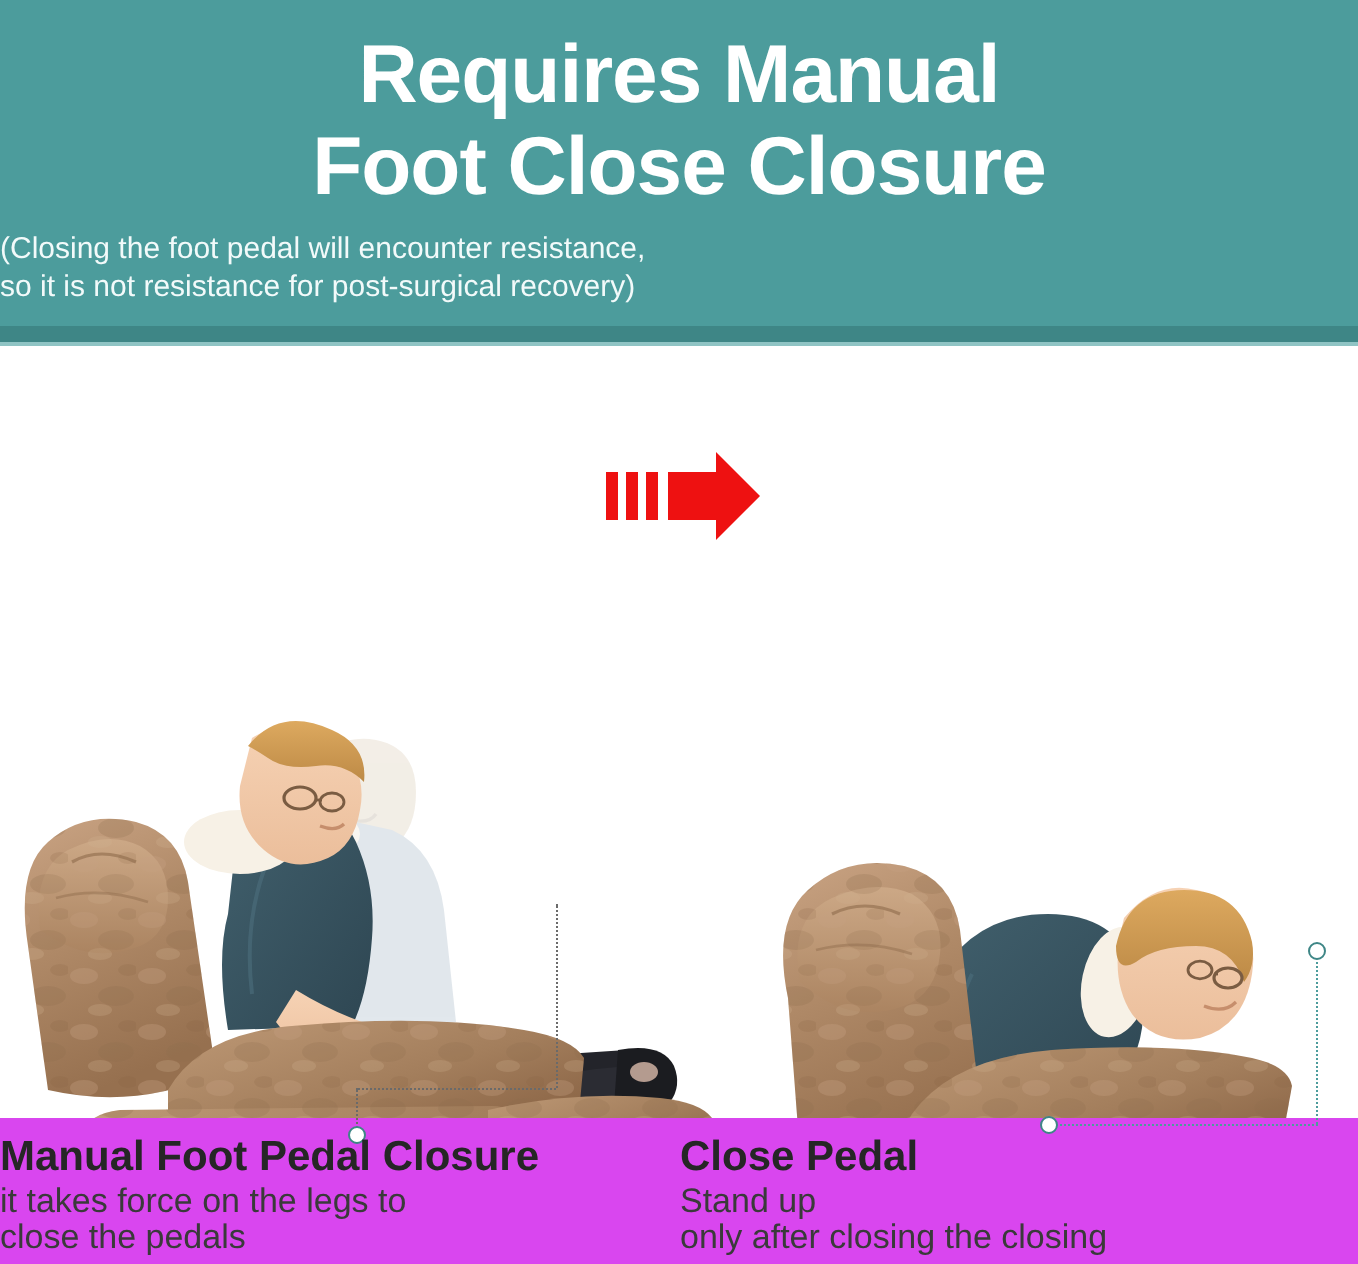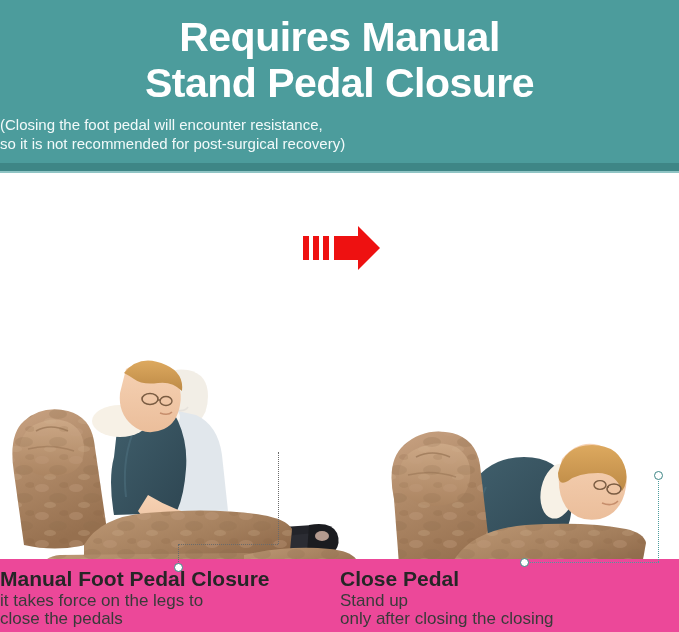--- a/index.html
+++ b/index.html
@@ -1,17 +1,17 @@
 <!DOCTYPE html>
 <html><head>
 <meta charset="utf-8">
 <style>
   html,body{margin:0;padding:0;background:#fff;}
   body{width:679px;height:632px;overflow:hidden;font-family:"Liberation Sans",sans-serif;}
-  #page{position:relative;width:679px;height:632px;background:#ec4899;overflow:hidden;}
+  #page{position:relative;width:679px;height:632px;background:#d946ef;overflow:hidden;}
 
   
   .header{position:absolute;left:0;top:0;width:679px;height:163px;background:#4C9C9C;}
   .header-underline{position:absolute;left:0;top:163px;width:679px;height:8px;background:#3E8686;}
   .header-underline2{position:absolute;left:0;top:171px;width:679px;height:2px;background:#8FC4C4;}
   .title{position:absolute;left:0;top:14px;width:679px;text-align:center;color:#ffffff;
          font-size:41px;line-height:46px;font-weight:bold;letter-spacing:-0.5px;}
   .subtitle{position:absolute;left:0;top:115px;width:679px;text-align:left;color:#F2FAFA;
             font-size:15px;line-height:19px;font-weight:normal;}
 
@@ -37,26 +37,26 @@
 <body>
 
 <div id="page">
 
   <div class="header"></div>
   <div class="header-underline"></div>
   <div class="header-underline2"></div>
 
   <div class="title">
     <div>Requires Manual</div>
-    <div>Stand Pedal Closure</div>
+    <div>Foot Close Closure</div>
   </div>
 
   <div class="subtitle">
     <div>(Closing the foot pedal will encounter resistance,</div>
-    <div>so it is not recommended for post-surgical recovery)</div>
+    <div>so it is not resistance for post-surgical recovery)</div>
   </div>
 
   <div class="scene">
     <svg width="679" height="386" viewBox="0 0 679 386">
       <defs>
         <linearGradient id="uph" x1="0" y1="0" x2="0.3" y2="1">
           <stop offset="0%" stop-color="#C9A383"></stop>
           <stop offset="45%" stop-color="#B08A68"></stop>
           <stop offset="100%" stop-color="#96704F"></stop>
         </linearGradient>

